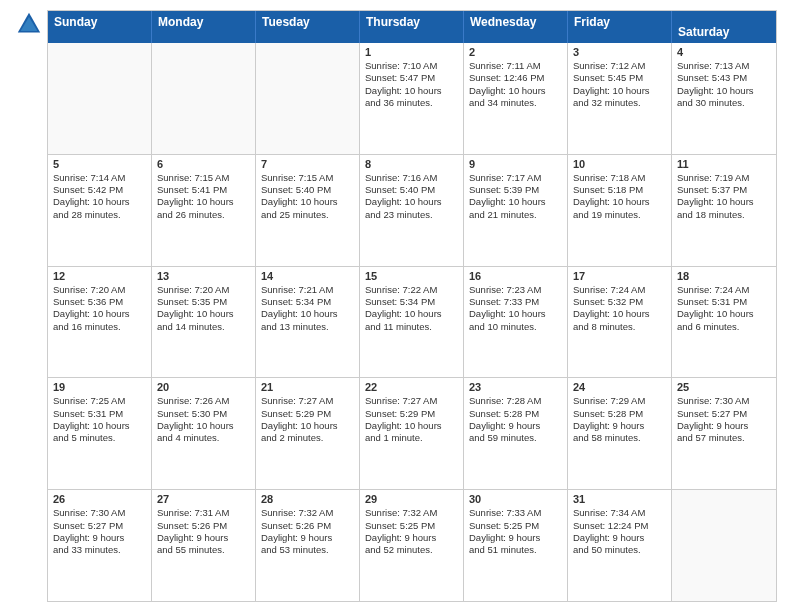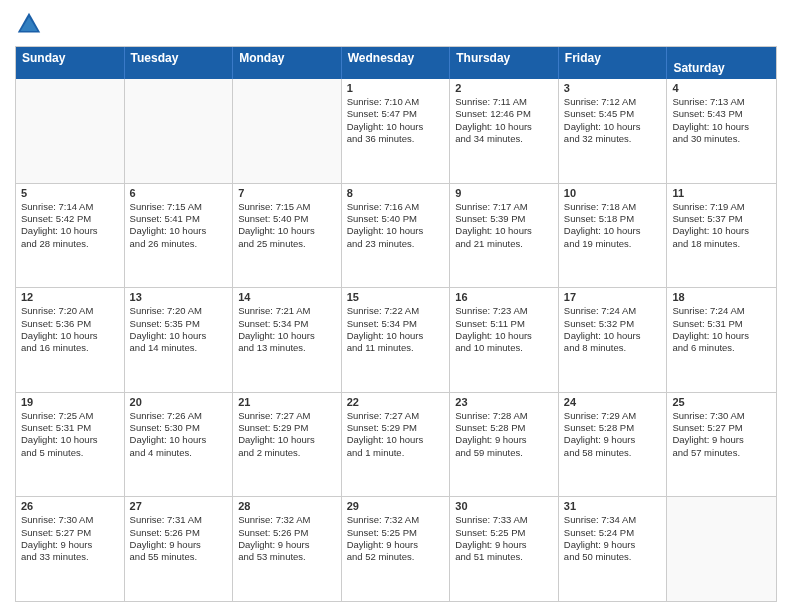--- a/index.html
+++ b/index.html
@@ -8,21 +8,21 @@
       background: #fff;
       width: 792px;
       height: 612px;
       overflow: hidden;
     }
     .page {
       width: 792px;
       height: 612px;
       padding: 10px 15px;
       display: flex;
-      flex-direction: column;
+      flex-direction: row;
     }
     .header {
       display: flex;
       justify-content: space-between;
       align-items: flex-start;
       margin-bottom: 8px;
     }
     .logo {
       display: flex;
       align-items: center;
@@ -123,24 +123,24 @@
     </div>
     <div class="title-block">
       <div class="month-year"></div>
       <div class="location"></div>
     </div>
   </div>
 
   <div class="calendar">
     <div class="cal-header" id="cal-header">
         <div class="cal-header-cell">Sunday</div>
+        <div class="cal-header-cell">Monday</div>
         <div class="cal-header-cell">Tuesday</div>
-        <div class="cal-header-cell">Monday</div>
+        <div class="cal-header-cell">Thursday</div>
         <div class="cal-header-cell">Wednesday</div>
-        <div class="cal-header-cell">Thursday</div>
         <div class="cal-header-cell">Friday</div>
         <div class="cal-header-cell">Saturday</div>
       </div>
     <div class="cal-body" id="cal-body">
         <div class="cal-week">
           <div class="cal-cell empty"></div>
           <div class="cal-cell empty"></div>
           <div class="cal-cell empty"></div>
           <div class="cal-cell">
             <span class="day-num">1</span>
@@ -247,21 +247,21 @@
           <div class="cal-cell">
             <span class="day-num">15</span>
             <span class="cell-line">Sunrise: 7:22 AM</span>
             <span class="cell-line">Sunset: 5:34 PM</span>
             <span class="cell-line">Daylight: 10 hours</span>
             <span class="cell-line">and 11 minutes.</span>
           </div>
           <div class="cal-cell">
             <span class="day-num">16</span>
             <span class="cell-line">Sunrise: 7:23 AM</span>
-            <span class="cell-line">Sunset: 5:11 PM</span>
+            <span class="cell-line">Sunset: 7:33 PM</span>
             <span class="cell-line">Daylight: 10 hours</span>
             <span class="cell-line">and 10 minutes.</span>
           </div>
           <div class="cal-cell">
             <span class="day-num">17</span>
             <span class="cell-line">Sunrise: 7:24 AM</span>
             <span class="cell-line">Sunset: 5:32 PM</span>
             <span class="cell-line">Daylight: 10 hours</span>
             <span class="cell-line">and 8 minutes.</span>
           </div>
@@ -356,21 +356,21 @@
           <div class="cal-cell">
             <span class="day-num">30</span>
             <span class="cell-line">Sunrise: 7:33 AM</span>
             <span class="cell-line">Sunset: 5:25 PM</span>
             <span class="cell-line">Daylight: 9 hours</span>
             <span class="cell-line">and 51 minutes.</span>
           </div>
           <div class="cal-cell">
             <span class="day-num">31</span>
             <span class="cell-line">Sunrise: 7:34 AM</span>
-            <span class="cell-line">Sunset: 5:24 PM</span>
+            <span class="cell-line">Sunset: 12:24 PM</span>
             <span class="cell-line">Daylight: 9 hours</span>
             <span class="cell-line">and 50 minutes.</span>
           </div>
           <div class="cal-cell empty"></div>
         </div>
       </div>
   </div>
 </div>
 
 </body></html>

